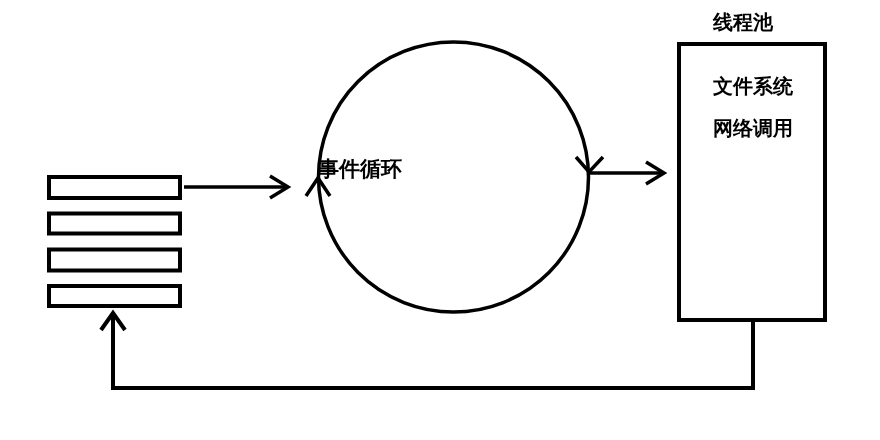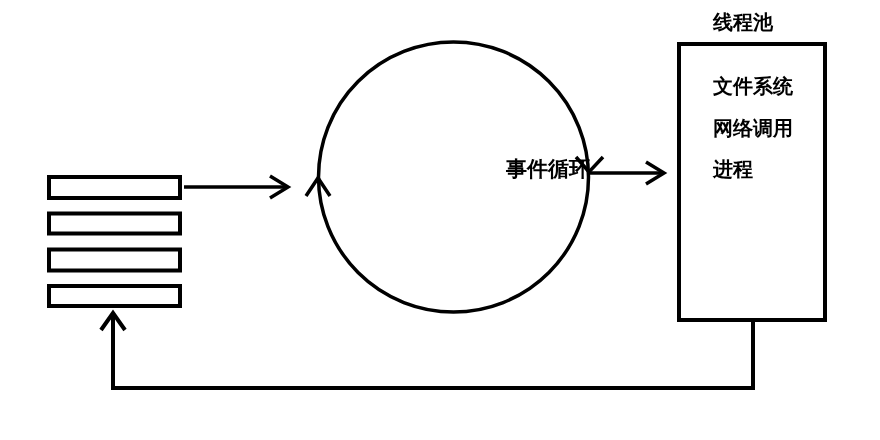--- a/index.html
+++ b/index.html
@@ -22,21 +22,21 @@
   }
   .label {
     position: absolute;
     color: #000000;
     font-weight: bold;
     font-size: 20px;
     line-height: 22px;
     white-space: nowrap;
   }
   .queue-label   { left: 71px;  top: 135px; }
-  .loop-label    { left: 318px; top: 158px; width: 272px; text-align: right; font-size: 21px; }
+  .loop-label    { left: 318px; top: 158px; width: 272px; text-align: left; font-size: 21px; }
   .pool-label    { left: 713px; top: 11px; }
   .pool-list {
     position: absolute;
     left: 713px;
     top: 62px;
     margin: 0;
     padding: 0;
     list-style: none;
   }
   .pool-list li {
@@ -86,16 +86,15 @@
   </svg>
 
 
   <div class="label loop-label">事件循环</div>
 
   <div class="label pool-label">线程池</div>
 
   <ul class="pool-list">
     <li>文件系统</li>
     <li>网络调用</li>
-    <li>进程</li>
   </ul>
 
 </div>
 
 </body></html>

